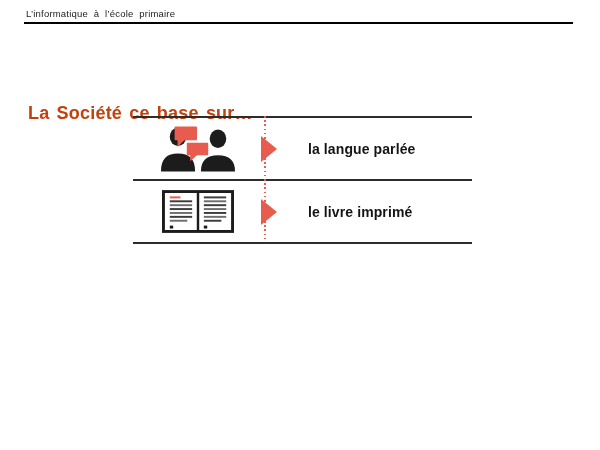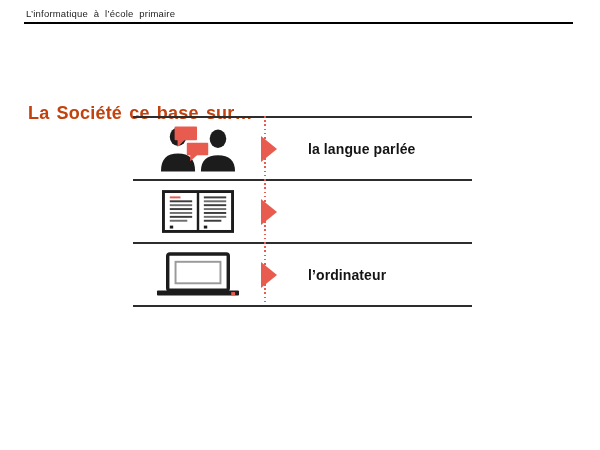--- a/index.html
+++ b/index.html
@@ -115,31 +115,20 @@
           <rect class="i-gray2" x="43" y="10.5" width="23" height="2"></rect>
           <rect class="i-gray1" x="43" y="14.5" width="23" height="2"></rect>
           <rect class="i-gray2" x="43" y="18.5" width="23" height="2"></rect>
           <rect class="i-gray1" x="43" y="22.5" width="23" height="2"></rect>
           <rect class="i-gray2" x="43" y="26.5" width="23" height="2"></rect>
           <rect class="i-gray1" x="43" y="30.5" width="18" height="2"></rect>
           <rect class="i-solid" x="43" y="36.5" width="3.5" height="3"></rect>
         </svg>
       </div>
       <div class="arrow"></div>
+      <div class="row-label">le livre imprimé</div>
     </div>
 
-    <div class="row">
-      <div class="icon-cell">
-        <svg width="84" height="45" viewBox="0 0 86 46" aria-hidden="true">
-          <rect class="i-outline" stroke-width="3.5" x="12" y="2" width="62" height="37" rx="2"></rect>
-          <rect class="i-grayrect" stroke-width="2" x="20" y="10" width="46" height="22"></rect>
-          <rect class="i-solid" x="1" y="39.5" width="84" height="5" rx="1"></rect>
-          <rect class="i-accent" x="77" y="41" width="4" height="3"></rect>
-        </svg>
-      </div>
-      <div class="arrow"></div>
-      <div class="row-label">l’ordinateur</div>
-    </div>
 
   </div>
 
 
 </div>
 
 </body></html>

